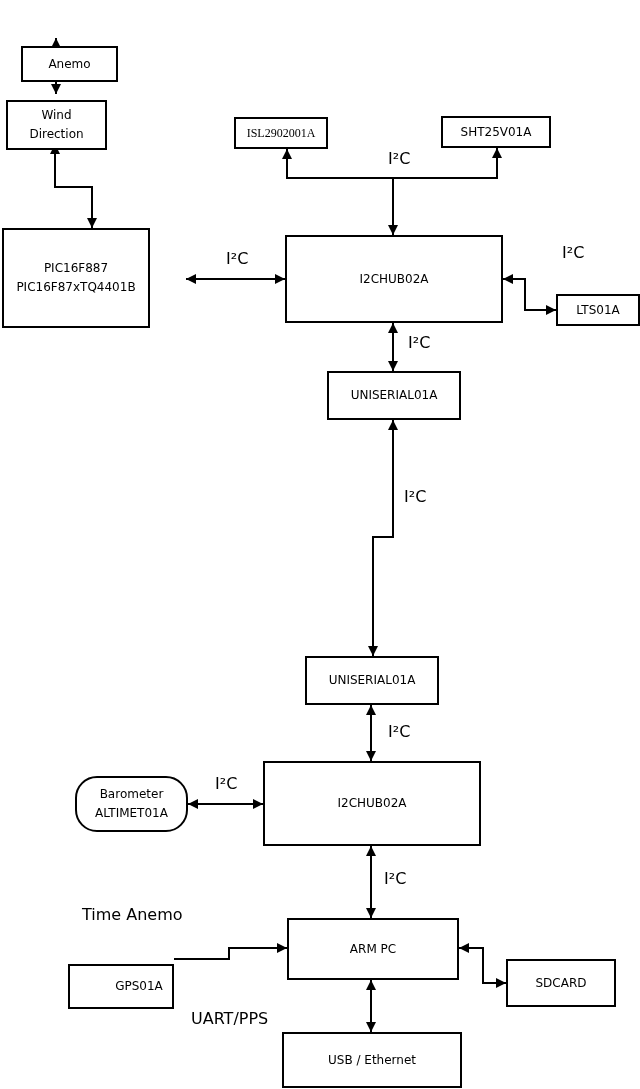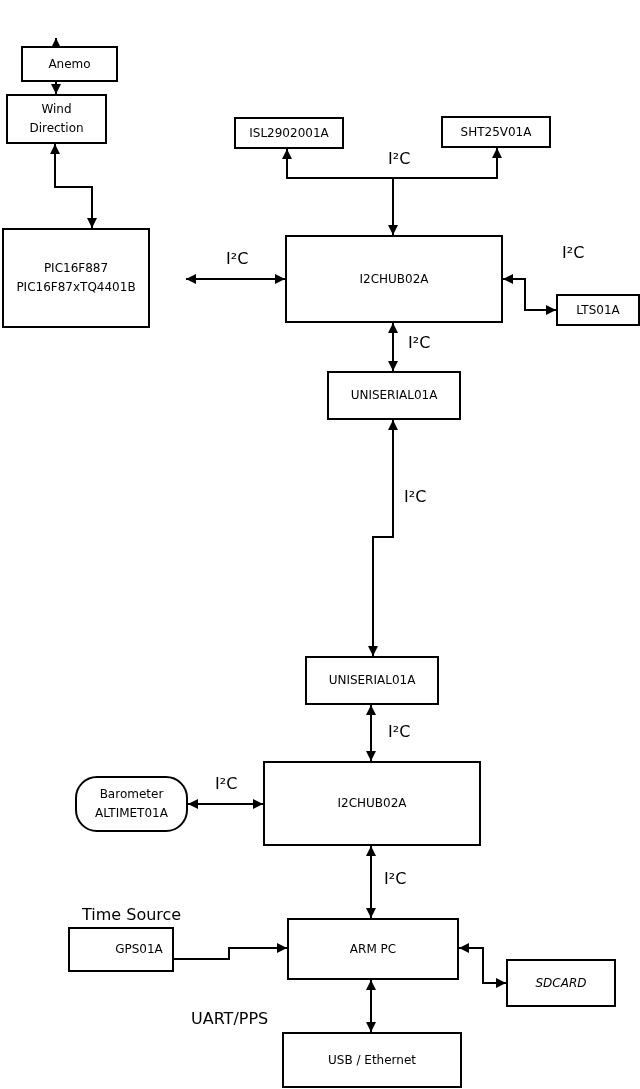--- a/index.html
+++ b/index.html
@@ -28,33 +28,33 @@
     white-space: pre-line;
   }
   .lbl {
     position: absolute;
     font-size: 16px;
     line-height: 14px;
     white-space: nowrap;
   }
   
   #n-anemo      { left: 21px;   top: 2px;    width: 97px;  height: 36px; margin-top: 44px; }
-  #n-wind       { left: 6px;   top: 94px;   width: 101px; height: 50px; }
+  #n-wind       { left: 6px;   top: 100px;   width: 101px; height: 50px; }
   #n-pic        { left: 2px;   top: 228px;  width: 148px; height: 100px; }
-  #n-isl        { left: 234px; top: 117px;  width: 110px; height: 32px; }
+  #n-isl        { left: 234px; top: 117px;  width: 94px; height: 32px; font-family: Liberation Serif, serif; }
   #n-sht        { left: 441px; top: 116px;  width: 110px; height: 32px; }
   #n-hub1       { left: 285px; top: 235px;  width: 218px; height: 88px; }
   #n-lts        { left: 556px; top: 294px;  width: 84px;  height: 32px; }
   #n-uni1       { left: 327px; top: 371px;  width: 134px; height: 49px; }
   #n-uni2       { left: 305px; top: 656px;  width: 134px; height: 49px; }
   #n-hub2       { left: 263px; top: 761px;  width: 218px; height: 85px; }
   #n-baro       { left: 75px;  top: 776px;  width: 113px; height: 56px; border-radius: 22px; }
-  #n-gps        { left: 68px;  top: 927px;  width: 106px; height: 45px; padding-left: 36px; }
+  #n-gps        { left: 68px;  top: 964px;  width: 106px; height: 45px; padding-left: 36px; }
   #n-armpc      { left: 287px; top: 918px;  width: 172px; height: 62px; }
-  #n-sdcard     { left: 506px; top: 959px;  width: 110px; height: 48px; font-style: italic; }
+  #n-sdcard     { left: 506px; top: 959px;  width: 110px; height: 48px; }
   #n-usbeth     { left: 282px; top: 1032px; width: 180px; height: 56px; align-items: center; }
   
   #l-i2c-top        { left: 388px; top: 152px; }
   #l-i2c-lts        { left: 562px; top: 246px; }
   #l-i2c-pic        { left: 226px; top: 252px; }
   #l-i2c-hub1-uni   { left: 408px; top: 336px; }
   #l-i2c-long       { left: 404px; top: 490px; }
   #l-i2c-uni2-hub2  { left: 388px; top: 725px; }
   #l-i2c-baro       { left: 215px; top: 777px; }
   #l-i2c-hub2-arm   { left: 384px; top: 872px; }
@@ -108,16 +108,16 @@
   <div class="node" id="n-usbeth"><span>USB / Ethernet</span></div>
 
   <div class="lbl" id="l-i2c-top">I²C</div>
   <div class="lbl" id="l-i2c-lts">I²C</div>
   <div class="lbl" id="l-i2c-pic">I²C</div>
   <div class="lbl" id="l-i2c-hub1-uni">I²C</div>
   <div class="lbl" id="l-i2c-long">I²C</div>
   <div class="lbl" id="l-i2c-uni2-hub2">I²C</div>
   <div class="lbl" id="l-i2c-baro">I²C</div>
   <div class="lbl" id="l-i2c-hub2-arm">I²C</div>
-  <div class="lbl" id="l-time-source">Time Source</div>
+  <div class="lbl" id="l-time-source">Time Anemo</div>
   <div class="lbl" id="l-uart-pps">UART/PPS</div>
 
 </div>
 
 </body></html>

